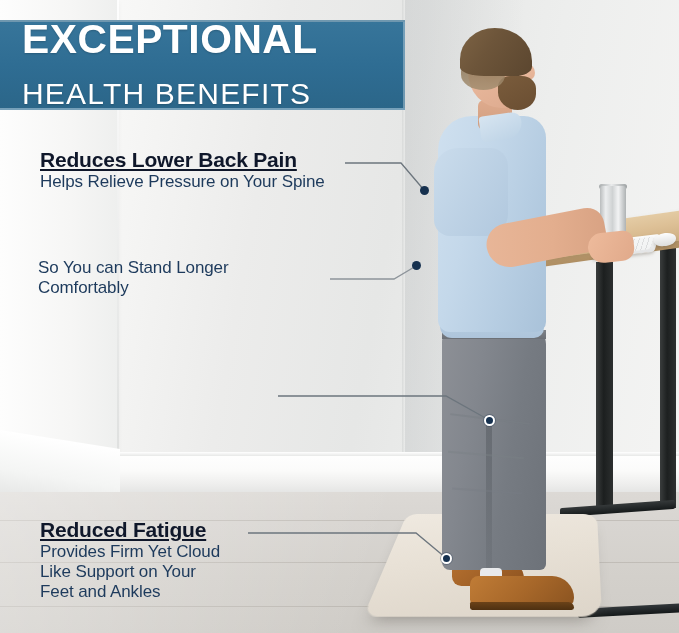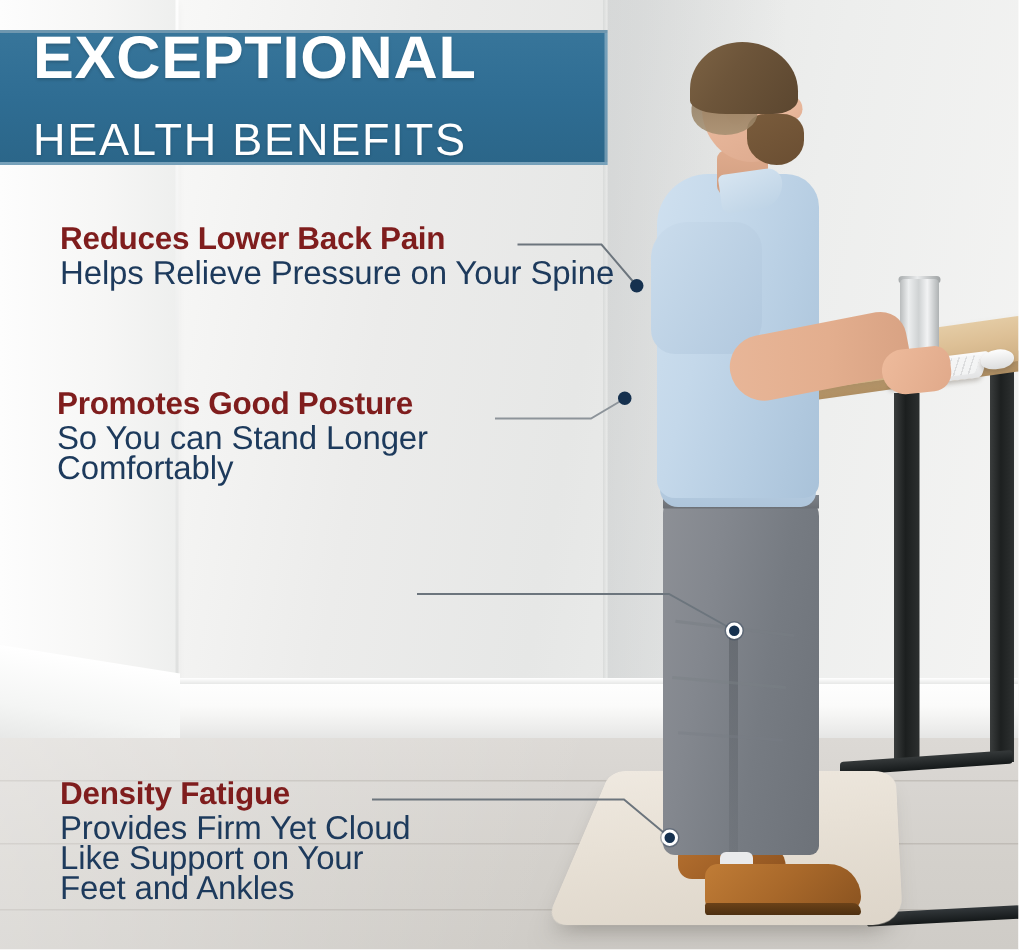--- a/index.html
+++ b/index.html
@@ -290,25 +290,25 @@
   .banner-line2{
     color:#fff;font-weight:normal;font-size:30px;line-height:34px;
     letter-spacing:1.2px;margin-top:2px;
     font-family:"Liberation Sans", sans-serif;
     text-shadow:0 1px 2px rgba(0,0,0,.18);
   }
 
   
   .benefit{position:absolute;}
   .benefit-title{
-    color:#7f1d1d;font-weight:bold;font-size:21px;line-height:24px;
-    letter-spacing:-.2px;white-space:nowrap;
+    color:#0f172a;font-weight:bold;font-size:21px;line-height:24px;
+    letter-spacing:-.2px;white-space:nowrap;text-decoration:underline;
   }
   .benefit-body{
-    color:#1d3a5c;font-size:22px;line-height:20px;font-weight:normal;
+    color:#1d3a5c;font-size:17px;line-height:20px;font-weight:normal;
     letter-spacing:-.1px;
   }
   .benefit-body div{white-space:nowrap;}
 
   #benefit-0{left:40px;top:148px;}
   #benefit-1{left:38px;top:258px;}
   #benefit-2{left:38px;top:382px;}
   #benefit-3{left:40px;top:518px;}
 
   
@@ -410,30 +410,29 @@
   <div class="dot ring" style="left:441px;top:553px"></div>
 
   <div class="benefit" id="benefit-0">
     <div class="benefit-title">Reduces Lower Back Pain</div>
     <div class="benefit-body">
       <div>Helps Relieve Pressure on Your Spine</div>
     </div>
   </div>
 
   <div class="benefit" id="benefit-1">
-    <div class="benefit-title">Promotes Good Posture</div>
     <div class="benefit-body">
       <div>So You can Stand Longer</div>
       <div>Comfortably</div>
     </div>
   </div>
 
 
   <div class="benefit" id="benefit-3">
-    <div class="benefit-title">Density Fatigue</div>
+    <div class="benefit-title">Reduced Fatigue</div>
     <div class="benefit-body">
       <div>Provides Firm Yet Cloud</div>
       <div>Like Support on Your</div>
       <div>Feet and Ankles</div>
     </div>
   </div>
 
 </div>
 
 </body></html>

